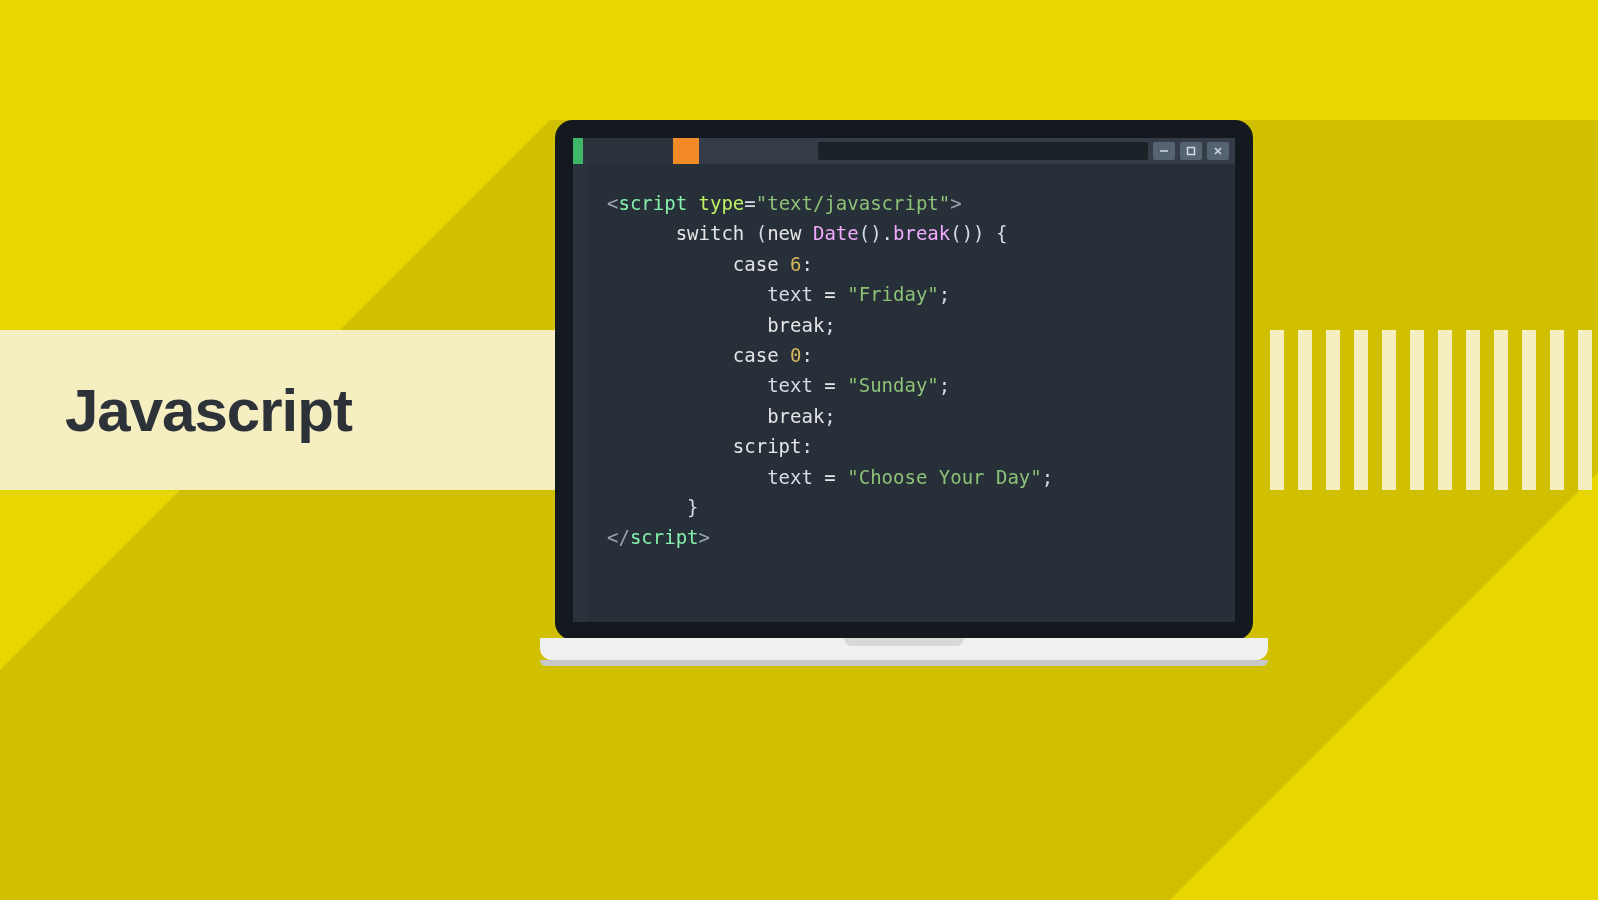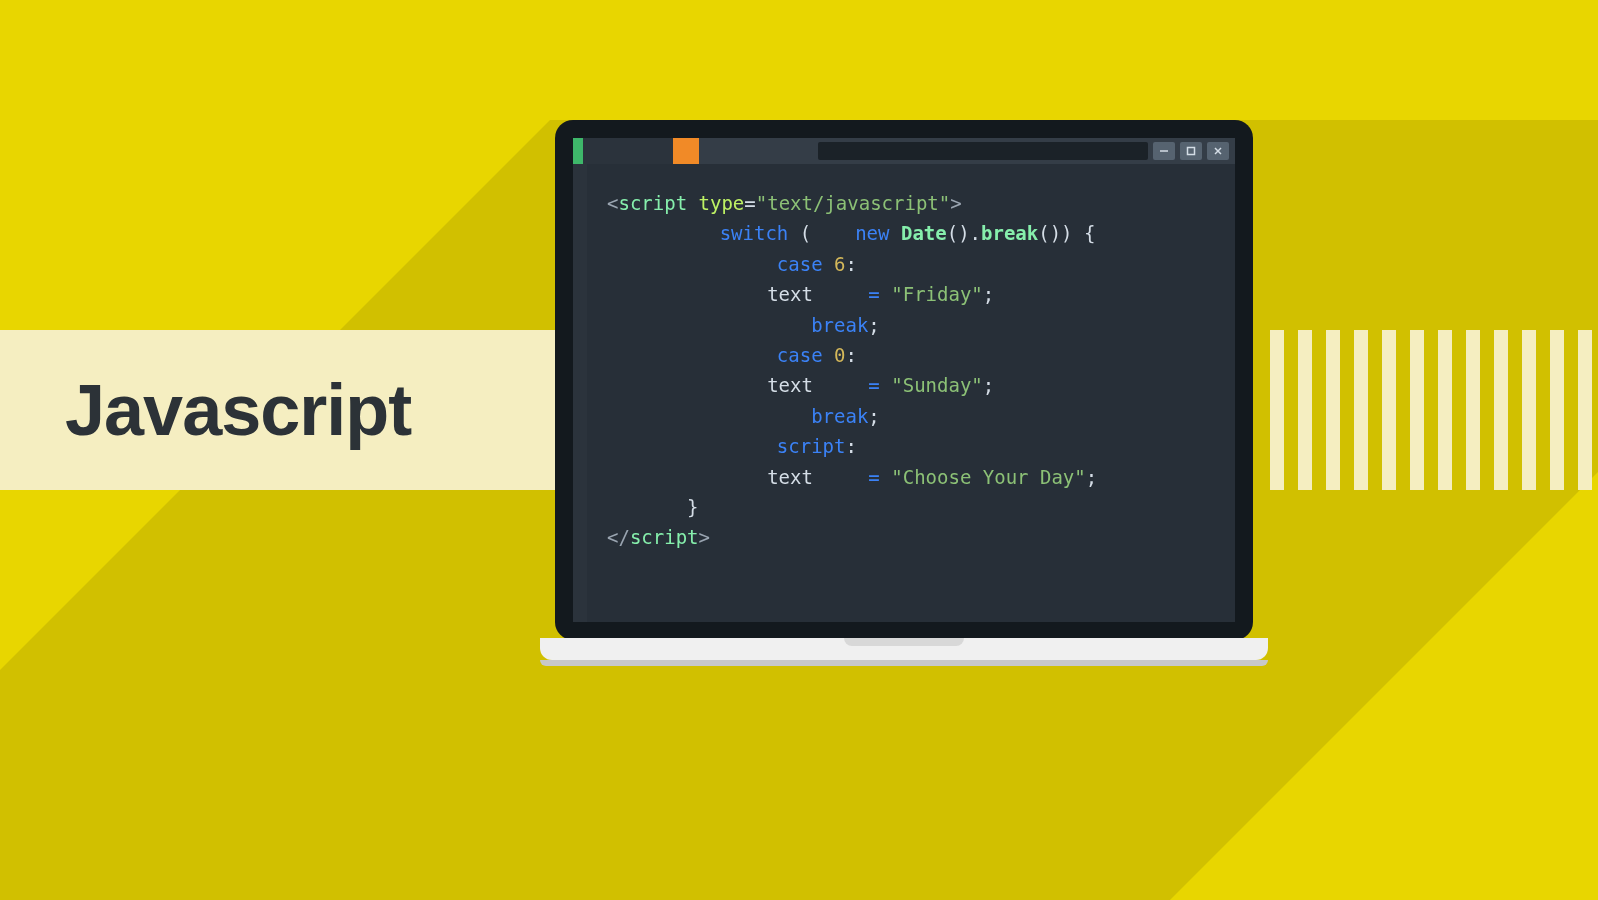--- a/index.html
+++ b/index.html
@@ -26,21 +26,21 @@
     left: 0;
     top: 330px;
     width: 560px;
     height: 160px;
     background: #f5eec1;
     display: flex;
     align-items: center;
     padding-left: 65px;
   }
   .title-text {
-    font-size: 72px;
+    font-size: 60px;
     font-weight: 800;
     color: #2c3237;
     letter-spacing: -1px;
   }
   .stripes-left {
     position: absolute;
     top: 330px;
     left: 570px;
     display: flex;
     gap: 14px;
@@ -159,22 +159,22 @@
   .code-block {
     padding: 24px 20px;
     font-family: 'Consolas', 'Monaco', monospace;
     font-size: 19px;
     line-height: 1.6;
     white-space: pre;
   }
   .c-red { color: #86efac; }
   .c-orange { color: #bef264; }
   .c-green { color: #8cc176; }
-  .c-blue { color: #86efac; font-weight: bold; }
-  .c-purple { color: #3b82f6; margin-left: 44px; }
+  .c-blue { color: #f0abfc; }
+  .c-purple { color: #e5e5e5; }
   .c-light { color: #d4dde6; }
   .c-yellow { color: #d4b85a; }
   .c-grey { color: #9aa5b1; }
 </style>
 </head>
 <body>
 
 <div class="shadow"></div>
 
 <div class="stripes-left">

